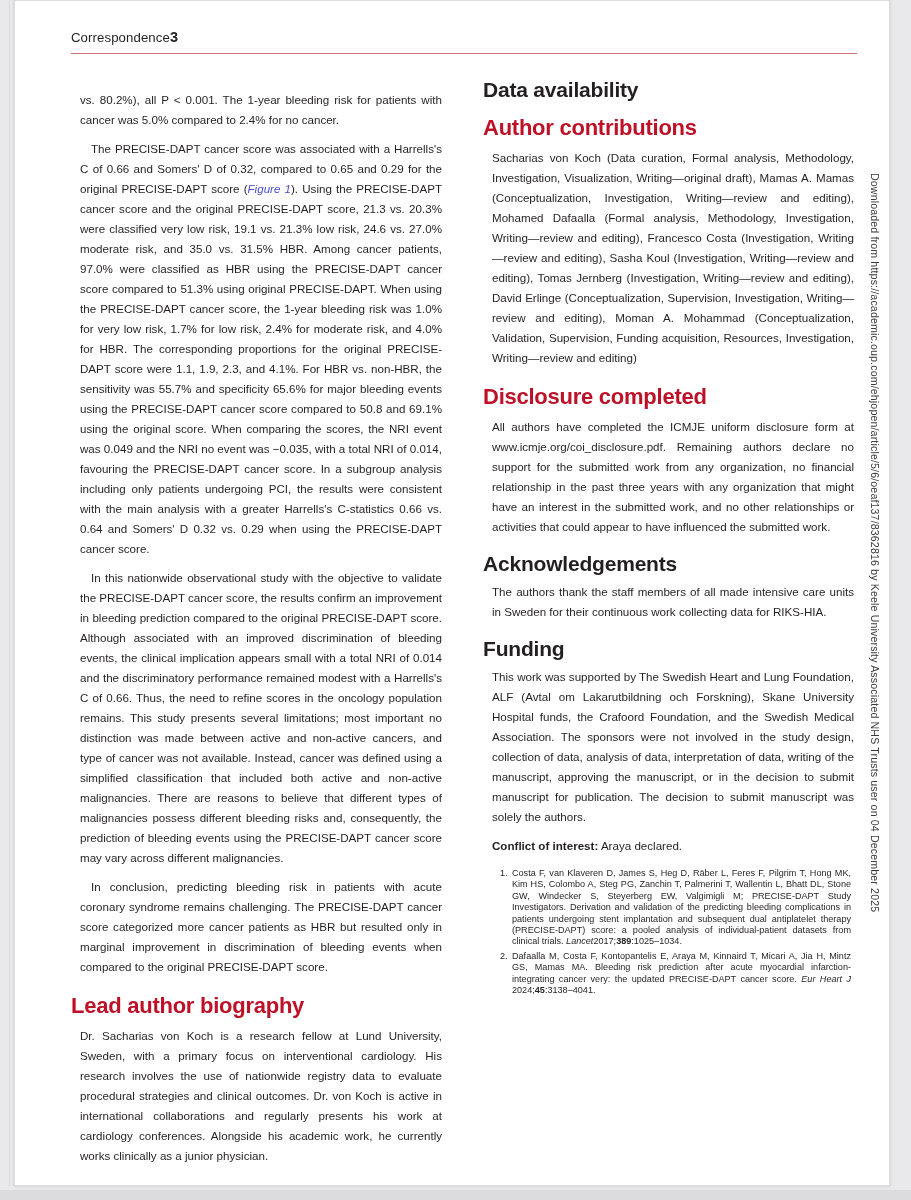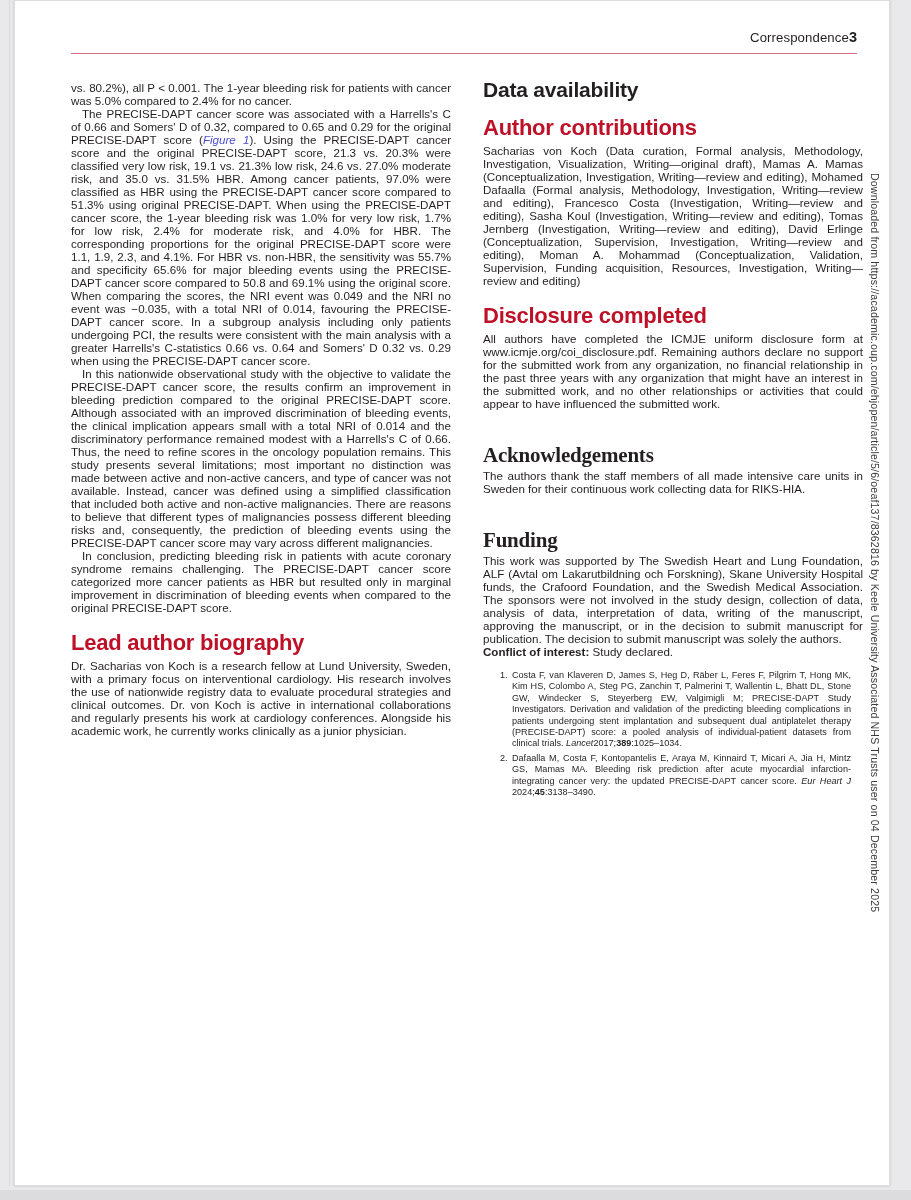--- a/index.html
+++ b/index.html
@@ -34,21 +34,21 @@
   }
 
   
   .runhead {
     position: absolute;
     left: 56px;
     top: 28px;
     width: 786px;
     display: flex;
     align-items: baseline;
-    justify-content: flex-end;
+    justify-content: flex-start;
   }
   .runhead-left {
     font-size: 13.2px;
     color: #231f20;
     letter-spacing: 0.1px;
   }
   .runhead-right {
     font-size: 14.5px;
     font-weight: bold;
     color: #231f20;
@@ -69,23 +69,23 @@
     top: 80px;
     width: 792px;
     display: flex;
     gap: 32px;
   }
   .col {
     width: 380px;
   }
 
   p.body {
-    margin: 0;
+    margin: 9px;
     font-size: 11.6px;
-    line-height: 13px;
+    line-height: 20px;
     color: #231f20;
     text-align: justify;
     text-justify: inter-word;
     hyphens: auto;
     -webkit-hyphens: auto;
   }
   p.body.ind { text-indent: 11px; }
 
   
   h2.red {
@@ -98,21 +98,21 @@
   }
 
   h3.black {
     margin: 0 0 5px 0;
     font-size: 21px;
     line-height: 18px;
     font-weight: bold;
     color: #231f20;
     letter-spacing: -0.2px;
   }
-  h3.black.sp { margin-top: 36px; font-family: Liberation Serif, serif; }
+  h3.black.sp { margin-top: 18px; }
 
   .coi { margin-top: 10px; }
   .coi b { font-weight: bold; color: #231f20; }
 
   a.xref {
     color: #4a4fcf;
     font-style: italic;
     text-decoration: none;
   }
 
@@ -204,30 +204,30 @@
         <p class="body">Sacharias von Koch (Data curation, Formal analysis, Methodology, Investigation, Visualization, Writing—original draft), Mamas A. Mamas (Conceptualization, Investigation, Writing—review and editing), Mohamed Dafaalla (Formal analysis, Methodology, Investigation, Writing—review and editing), Francesco Costa (Investigation, Writing—review and editing), Sasha Koul (Investigation, Writing—review and editing), Tomas Jernberg (Investigation, Writing—review and editing), David Erlinge (Conceptualization, Supervision, Investigation, Writing—review and editing), Moman A. Mohammad (Conceptualization, Validation, Supervision, Funding acquisition, Resources, Investigation, Writing—review and editing)</p>
 
         <h2 class="red">Disclosure completed</h2>
         <p class="body">All authors have completed the ICMJE uniform disclosure form at www.icmje.org/coi_disclosure.pdf. Remaining authors declare no support for the submitted work from any organization, no financial relationship in the past three years with any organization that might have an interest in the submitted work, and no other relationships or activities that could appear to have influenced the submitted work.</p>
 
         <h3 class="black sp">Acknowledgements</h3>
         <p class="body">The authors thank the staff members of all made intensive care units in Sweden for their continuous work collecting data for RIKS-HIA.</p>
 
         <h3 class="black sp">Funding</h3>
         <p class="body">This work was supported by The Swedish Heart and Lung Foundation, ALF (Avtal om Lakarutbildning och Forskning), Skane University Hospital funds, the Crafoord Foundation, and the Swedish Medical Association. The sponsors were not involved in the study design, collection of data, analysis of data, interpretation of data, writing of the manuscript, approving the manuscript, or in the decision to submit manuscript for publication. The decision to submit manuscript was solely the authors.</p>
-        <p class="body coi"><b>Conflict of interest:</b> <span>Study declared.</span></p>
+        <p class="body coi"><b>Conflict of interest:</b> <span>Araya declared.</span></p>
 
         <ol class="refs">
           <li>
             <span>Costa F, van Klaveren D, James S, Heg D, Räber L, Feres F, Pilgrim T, Hong MK, Kim HS, Colombo A, Steg PG, Zanchin T, Palmerini T, Wallentin L, Bhatt DL, Stone GW, Windecker S, Steyerberg EW, Valgimigli M; PRECISE-DAPT Study Investigators. Derivation and validation of the predicting bleeding complications in patients undergoing stent implantation and subsequent dual antiplatelet therapy (PRECISE-DAPT) score: a pooled analysis of individual-patient datasets from clinical trials.</span>
             <span class="ji">Lancet</span><span>2017;</span><span class="vol">389</span><span>:1025–1034.</span>
           </li>
           <li>
             <span>Dafaalla M, Costa F, Kontopantelis E, Araya M, Kinnaird T, Micari A, Jia H, Mintz GS, Mamas MA. Bleeding risk prediction after acute myocardial infarction-integrating cancer very: the updated PRECISE-DAPT cancer score.</span>
-            <span class="ji">Eur Heart J</span><span> 2024;</span><span class="vol">45</span><span>:3138–3490.</span>
+            <span class="ji">Eur Heart J</span><span> 2024;</span><span class="vol">45</span><span>:3138–4041.</span>
           </li>
         </ol>
       </div>
     </div>
 
     <div class="stamp">Downloaded from https://academic.oup.com/ehjopen/article/5/6/oeaf137/8362816 by Keele University Associated NHS Trusts user on 04 December 2025</div>
   </div>
 
   <div class="baseline"></div>
 </div>

